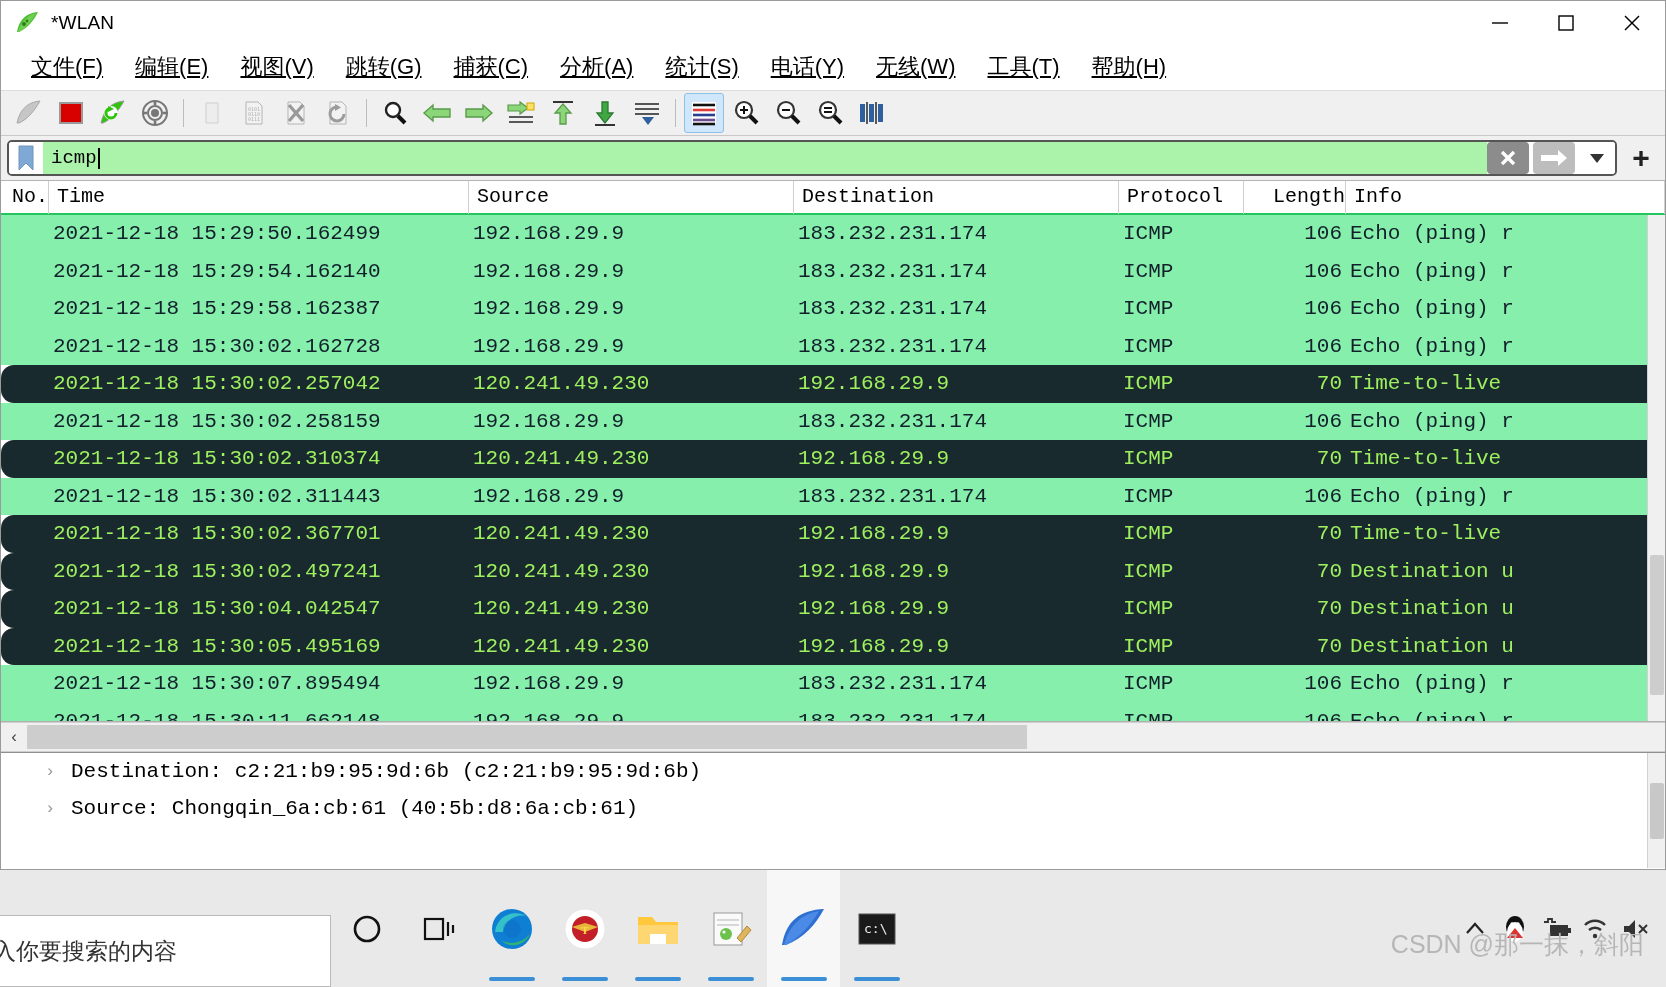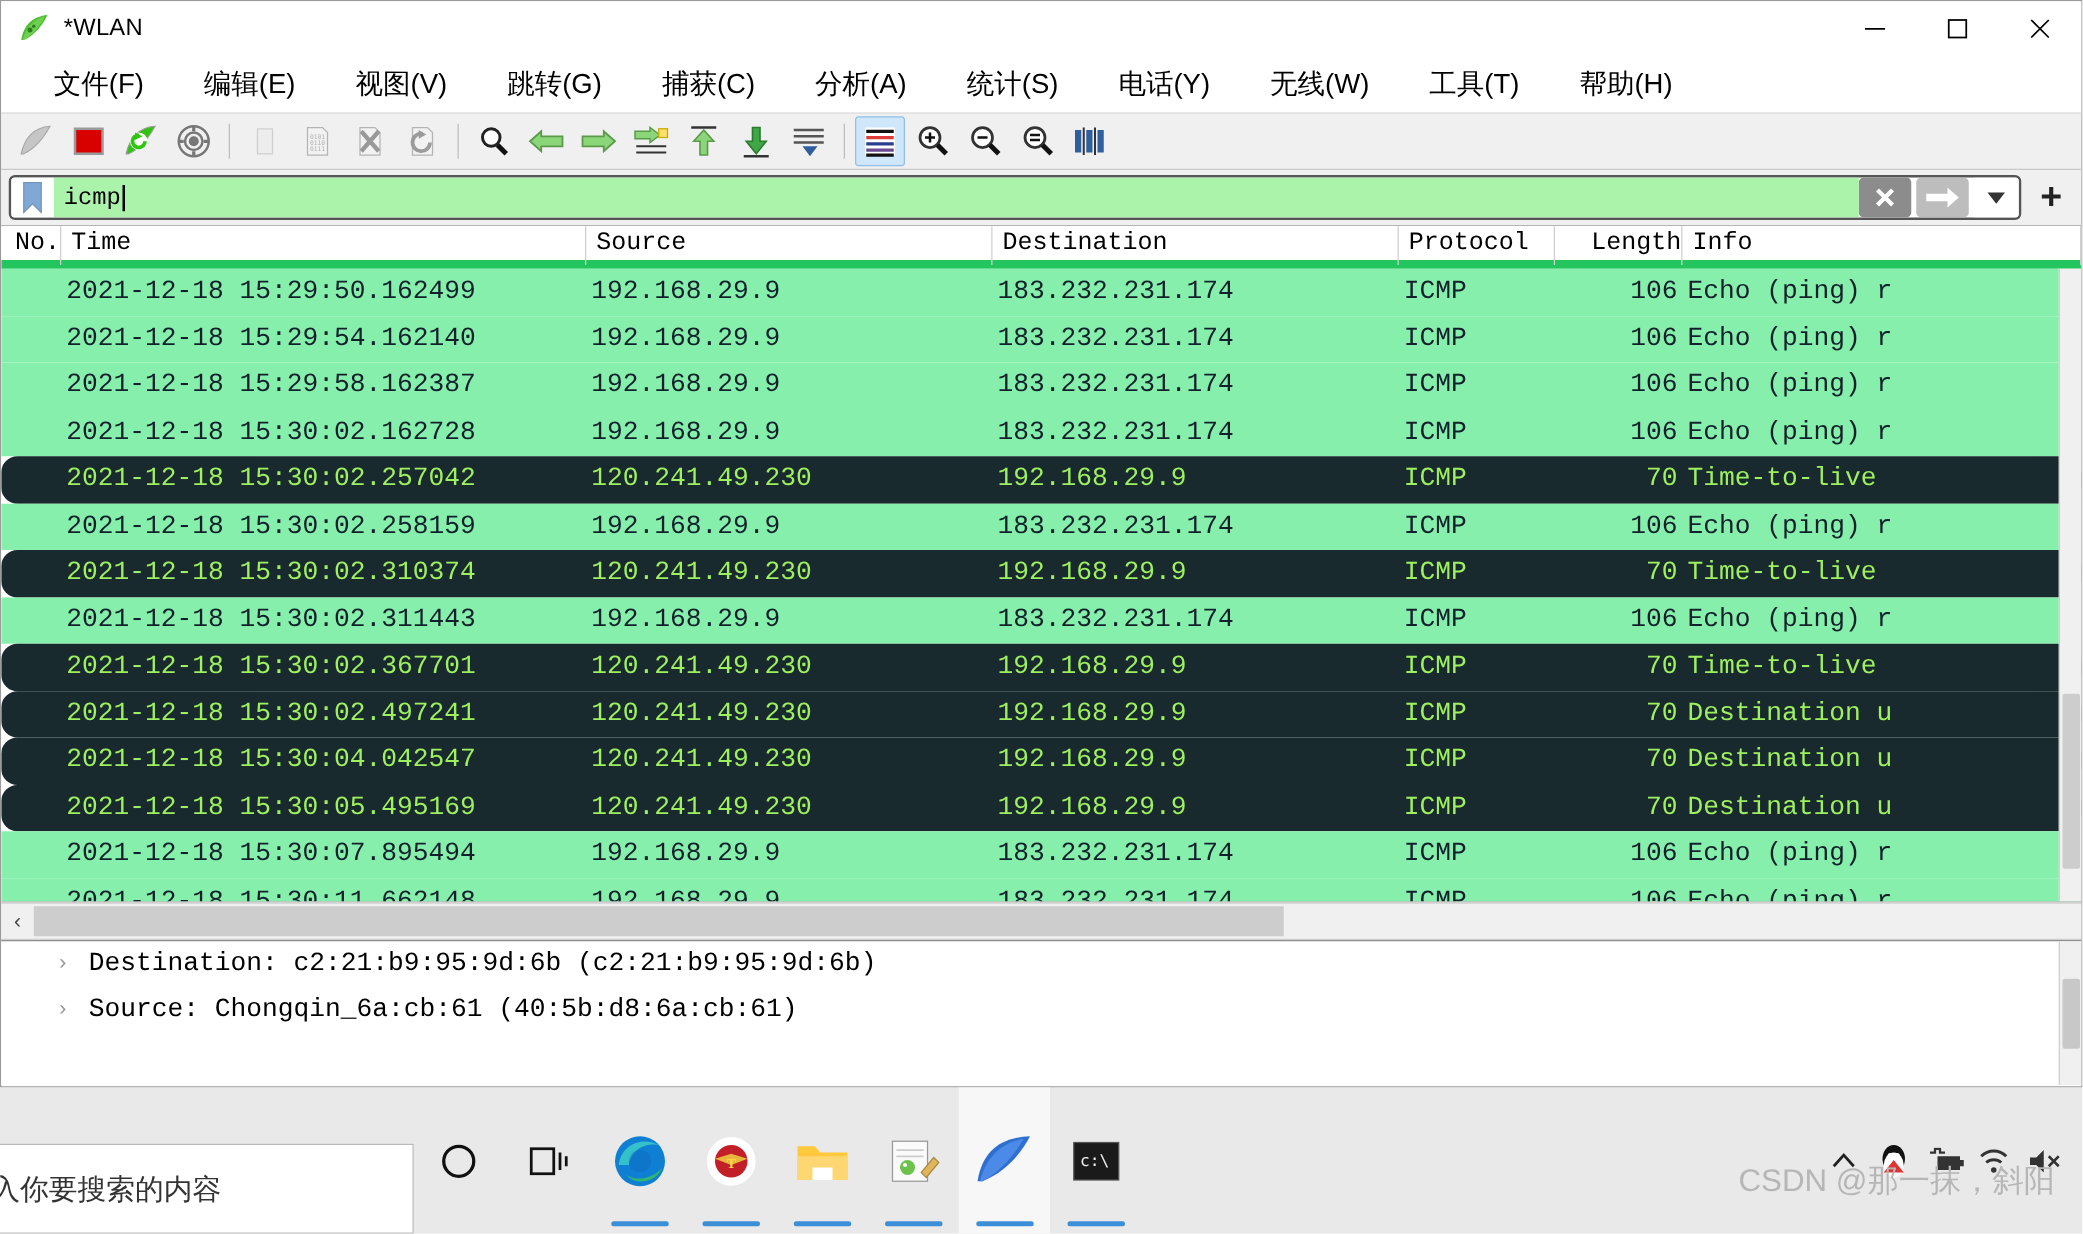--- a/index.html
+++ b/index.html
@@ -31,22 +31,22 @@
   }
   .wbtns { position:absolute; right:0; top:0; height:44px; display:flex; }
   .wbtn {
     width:66px; height:44px; display:flex; align-items:center; justify-content:center;
     cursor:default;
   }
   .wbtn svg { display:block; }
 
   
   .menubar {
-    height:45px; display:flex; align-items:center; padding-left:26px;
-    background:#ffffff; gap:16px;
+    height:45px; display:flex; align-items:center; padding-left:14px;
+    background:#ffffff; gap:0px;text-decoration:underline;
   }
   .menu-item {
     font-size:22px; color:#000; padding:2px 16px 4px 16px; white-space:nowrap;
     font-family:"Liberation Sans", sans-serif; cursor:default;
   }
 
   
   .toolbar {
     height:46px; background:#f0f0f0;
     border-top:1px solid #dcdcdc; border-bottom:1px solid #c8c8c8;
@@ -97,21 +97,21 @@
     font-size:30px; color:#222; font-weight:bold; flex:none; margin-left:6px;
   }
 
   
   .packet-list {
     position:relative; height:541px; background:#fff; overflow:hidden;
     border-bottom:1px solid #b0b0b0;
   }
   .plist-header {
     display:flex; height:34px; background:#fff;
-    border-bottom:7px solid #22c55e; align-items:center;
+    border-bottom:2px solid #22c55e; align-items:center;
     font-family:"Liberation Mono", monospace; font-size:20px; color:#000;
   }
   .plist-header .hc {
     height:34px; line-height:34px; padding-left:8px;
     border-right:1px solid #cfcfcf; overflow:hidden; white-space:nowrap;
   }
   .plist-rows { position:relative; }
   .prow {
     display:flex; height:37.5px; align-items:center;
     font-family:"Liberation Mono", monospace; font-size:21px;

